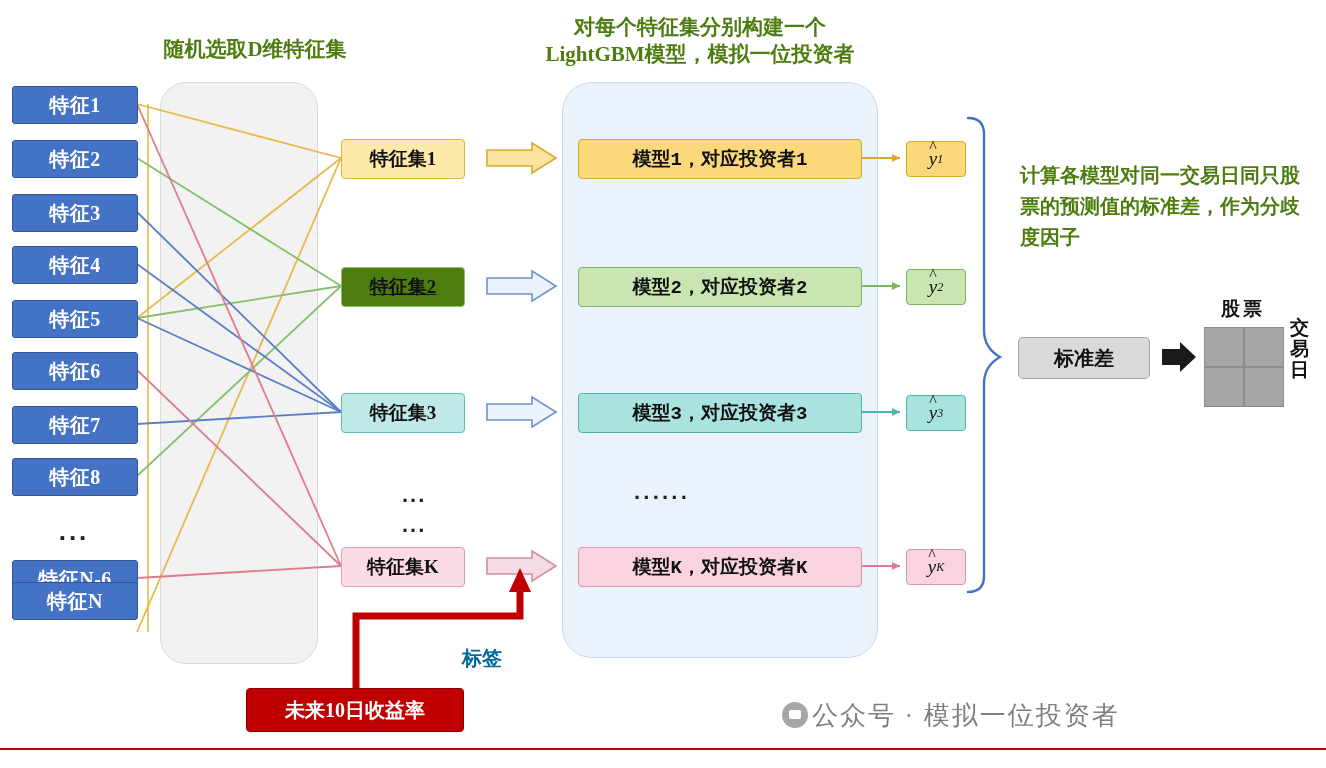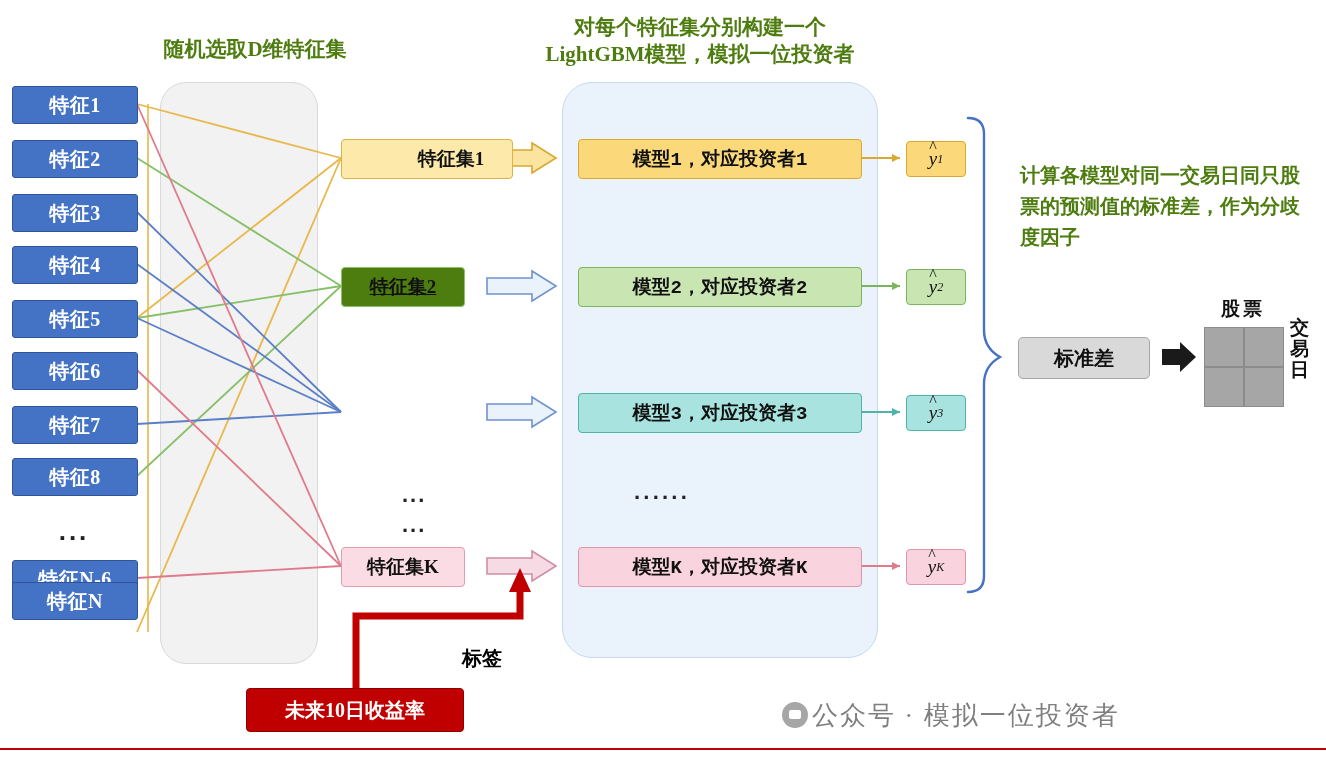--- a/index.html
+++ b/index.html
@@ -48,21 +48,21 @@
   }
 
   
   .fset{
     position:absolute;left:341px;width:122px;height:38px;
     border-radius:4px;border:1px solid #999;
     display:flex;align-items:center;justify-content:center;
     font-size:19px;font-weight:bold;color:#111;
     font-family:"Liberation Serif", serif;
   }
-  .fs1{background:#fde9a9;border-color:#d9b441;padding-left:48px;}
+  .fs1{background:#fde9a9;border-color:#d9b441;}
   .fs2{background:#4d7c0f;border-color:#8cc06a;text-decoration:underline;}
   .fs3{background:#bfe9e6;border-color:#5fbdb6;}
   .fsk{background:#fbdce4;border-color:#e39db1;}
 
   
   .model{
     position:absolute;left:578px;width:282px;height:38px;
     border-radius:4px;border:1px solid #999;
     display:flex;align-items:center;justify-content:center;
     font-size:19px;font-weight:bold;color:#111;
@@ -120,21 +120,21 @@
   }
   #mat-label-right{
     position:absolute;left:1290px;top:318px;width:22px;
     font-size:19px;font-weight:bold;font-family:"Liberation Serif", serif;color:#111;
     text-align:left;line-height:1.1;
   }
 
   
   #label-text{
     position:absolute;left:462px;top:645px;
-    font-size:20px;font-weight:bold;color:#000000;
+    font-size:20px;font-weight:bold;color:#0369a1;
     font-family:"Liberation Serif", serif;
   }
   #ret-box{
     position:absolute;left:246px;top:688px;width:216px;height:42px;
     background:#c00000;border:1px solid #8f0000;border-radius:4px;
     display:flex;align-items:center;justify-content:center;
     color:#fff;font-size:20px;font-weight:bold;
     font-family:"Liberation Serif", serif;
   }
 
@@ -220,20 +220,21 @@
   <div class="feat" style="top:300px">特征5</div>
   <div class="feat" style="top:352px">特征6</div>
   <div class="feat" style="top:406px">特征7</div>
   <div class="feat" style="top:458px">特征8</div>
   <div class="dots-v" style="top:516px">...</div>
   <div class="feat" style="top:560px">特征N-6</div>
   <div class="feat" style="top:582px">特征N</div>
 
   <div class="fset fs1" style="top:139px">特征集1</div>
   <div class="fset fs2" style="top:267px">特征集2</div>
+  <div class="fset fs3" style="top:393px">特征集3</div>
   <div class="dots-h" style="left:402px;top:482px">...</div>
   <div class="dots-h" style="left:402px;top:512px">...</div>
   <div class="fset fsk" style="top:547px">特征集K</div>
 
   <div class="model m1" style="top:139px">模型1，对应投资者1</div>
   <div class="model m2" style="top:267px">模型2，对应投资者2</div>
   <div class="model m3" style="top:393px">模型3，对应投资者3</div>
   <div class="dots-h" style="left:634px;top:485px">······</div>
   <div class="model mk" style="top:547px">模型K，对应投资者K</div>
 

